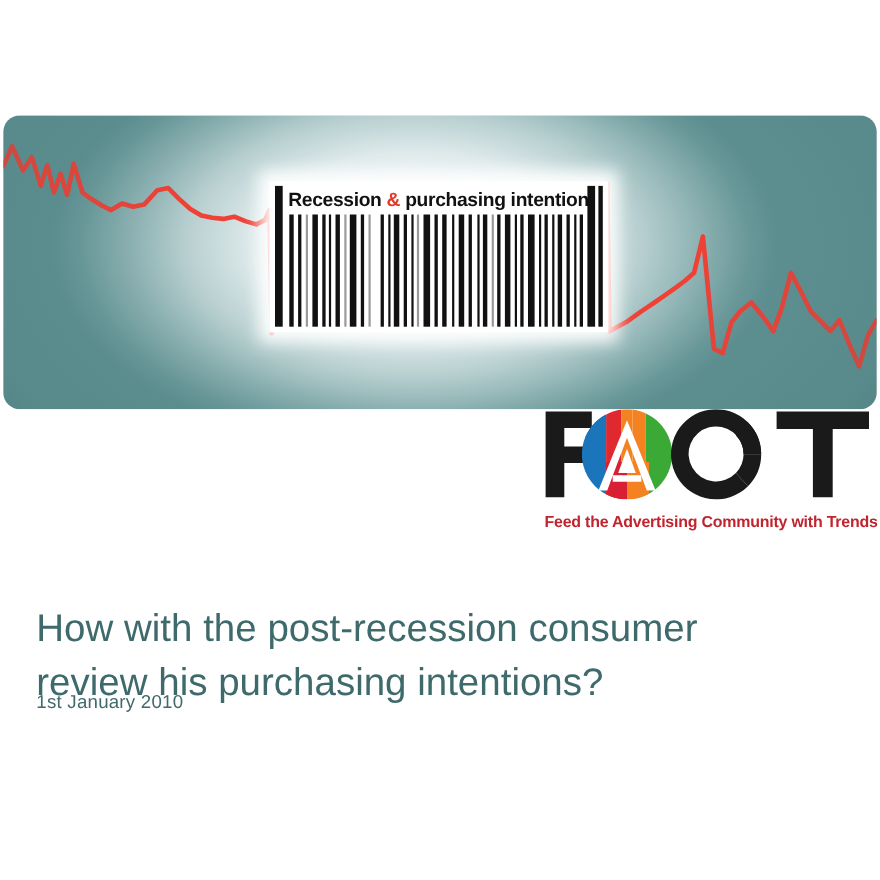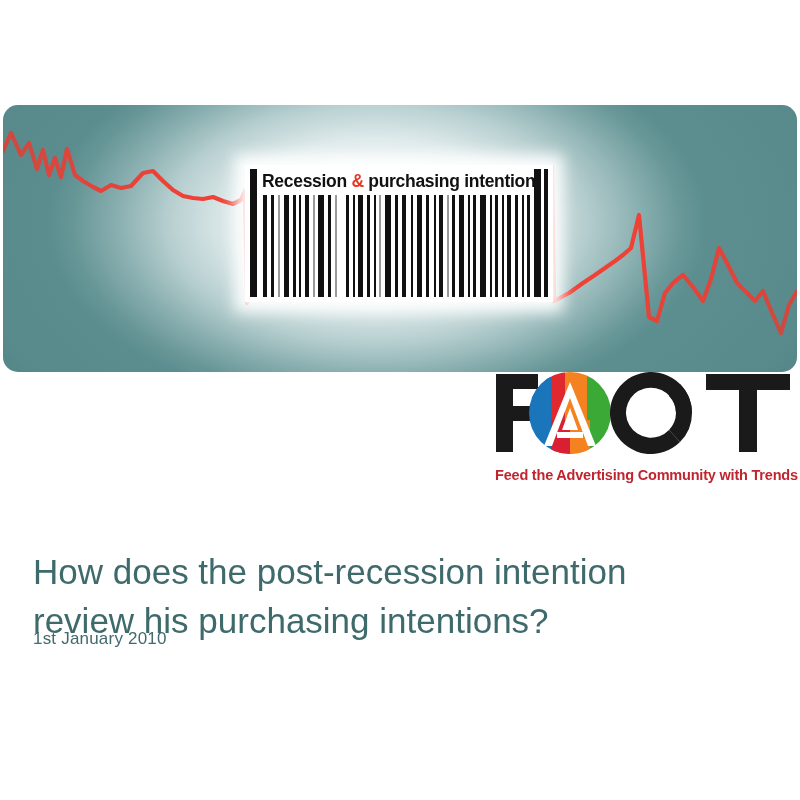--- a/index.html
+++ b/index.html
@@ -261,17 +261,17 @@
     </g>
 
     <g>
       <path d="M214 2 H298 V18 H265 V80 H247 V18 H214 Z" fill="#1a1a1a"></path>
     </g>
   </svg>
   <div id="logo-tagline">Feed the Advertising Community with Trends</div>
 </div>
 
 <h1 id="headline">
-  <span class="line">How does the post-recession intention</span>
+  <span class="line">How with the post-recession consumer</span>
   <span class="line">review his purchasing intentions?</span>
 </h1>
 
 <div id="date">1st January 2010</div>
 
 </body></html>

